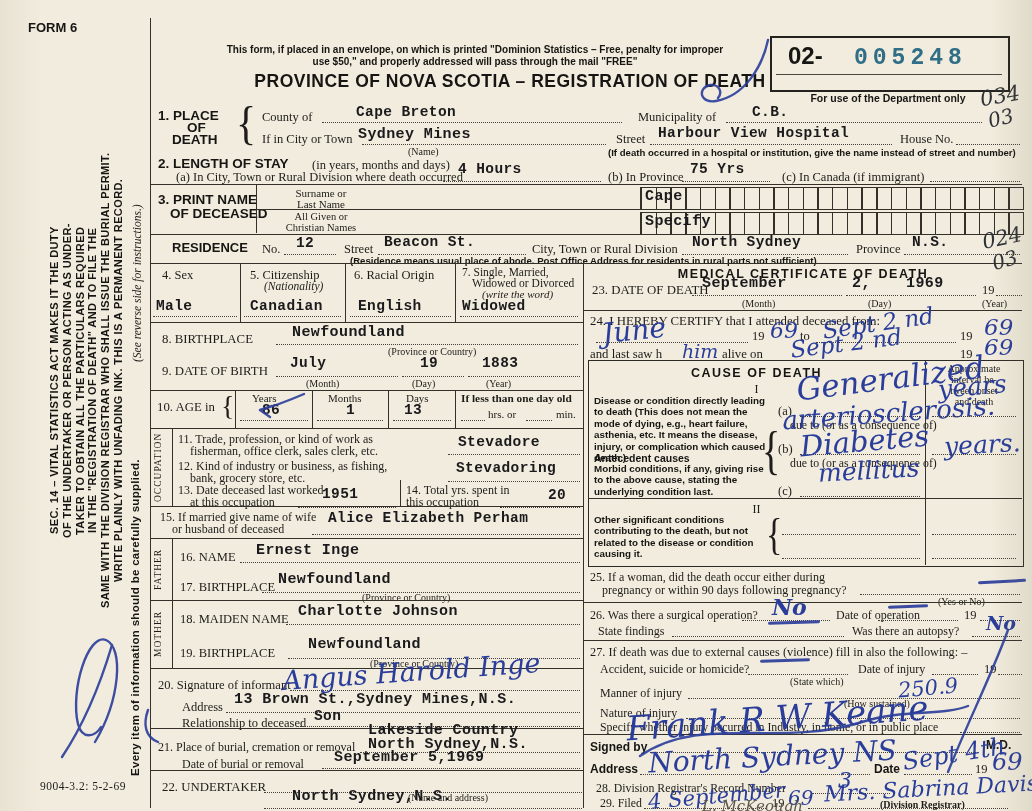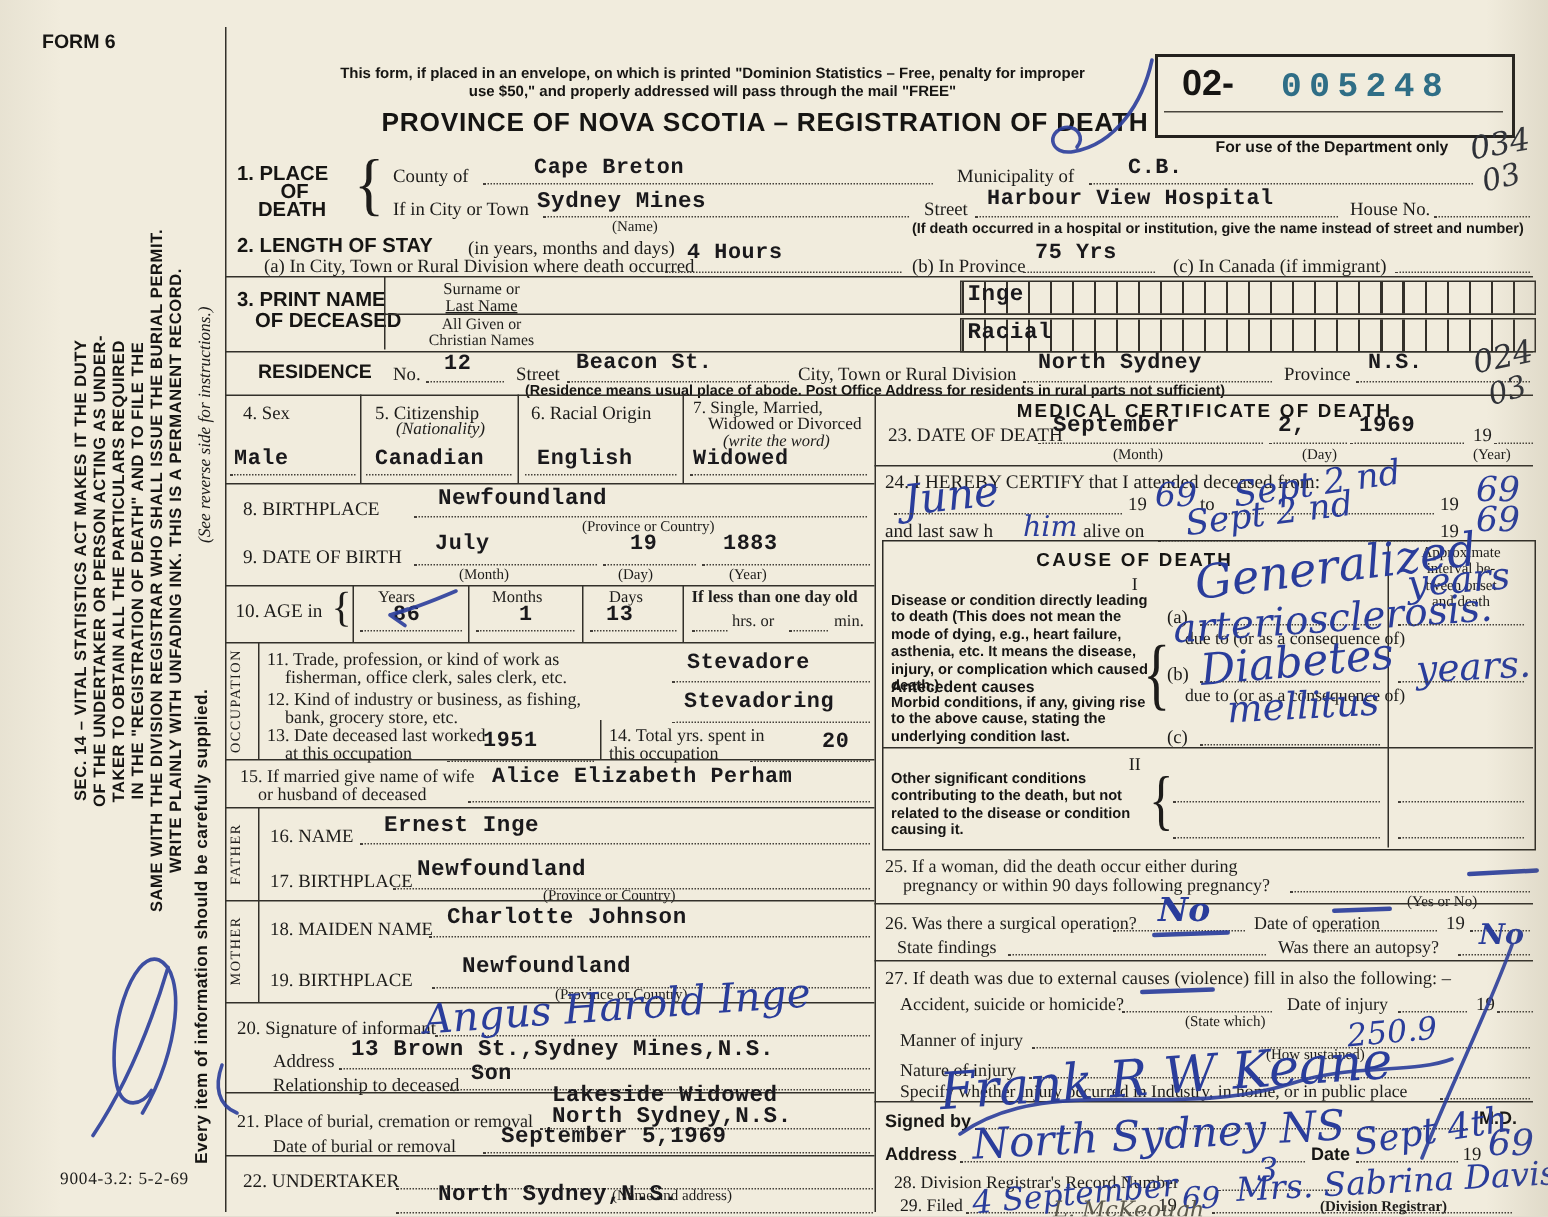--- a/index.html
+++ b/index.html
@@ -96,23 +96,23 @@
   <div class="a hr" style="left:150px;top:184px;width:872px;"></div>
   <div class="a sans" style="left:158px;top:192px;font-size:13.5px;">3. PRINT NAME</div>
   <div class="a sans" style="left:170px;top:206px;font-size:13.5px;">OF DECEASED</div>
   <div class="a vr" style="left:256px;top:184px;height:49px;"></div>
   <div class="a ser ctr" style="left:258px;top:187px;width:126px;font-size:11px;">Surname or</div>
   <div class="a ser ctr" style="left:258px;top:198px;width:126px;font-size:11px;text-decoration:underline;">Last Name</div>
   <div class="a hr" style="left:256px;top:209px;width:766px;border-top-width:1.3px;"></div>
   <div class="a ser ctr" style="left:258px;top:211px;width:126px;font-size:10.5px;">All Given or</div>
   <div class="a ser ctr" style="left:258px;top:222px;width:126px;font-size:10.5px;">Christian Names</div>
   <div class="a" style="left:640px;top:186.5px;width:382px;height:21px;border:1.6px solid #33302a;background:repeating-linear-gradient(90deg,#33302a 0 1.4px,transparent 1.4px 14.7px);"></div>
-  <span class="a ty" style="left:645px;top:188px;font-size:15px;z-index:2;">Inge</span>
+  <span class="a ty" style="left:645px;top:188px;font-size:15px;z-index:2;">Cape</span>
   <div class="a" style="left:640px;top:211.5px;width:382px;height:21px;border:1.6px solid #33302a;background:repeating-linear-gradient(90deg,#33302a 0 1.4px,transparent 1.4px 14.7px);"></div>
-  <span class="a ty" style="left:645px;top:213px;font-size:15px;z-index:2;">Racial</span>
+  <span class="a ty" style="left:645px;top:213px;font-size:15px;z-index:2;">Specify</span>
   <div class="a hr" style="left:150px;top:234px;width:872px;"></div>
 
   <span class="a sans" style="left:172px;top:240px;font-size:13px;">RESIDENCE</span>
   <span class="a ser" style="left:262px;top:242px;">No.</span>
   <span class="a dl" style="left:284px;top:244px;width:52px;"></span>
   <span class="a ty" style="left:296px;top:235px;">12</span>
   <span class="a ser" style="left:344px;top:242px;">Street</span>
   <span class="a dl" style="left:378px;top:244px;width:148px;"></span>
   <span class="a ty" style="left:384px;top:234px;">Beacon St.</span>
   <span class="a ser" style="left:532px;top:242px;">City, Town or Rural Division</span>
@@ -240,21 +240,21 @@
   <span class="a dl" style="left:290px;top:680px;width:290px;"></span>
   <span class="a hw" style="left:282px;top:656px;font-size:27px;transform:rotate(-4deg);">Angus Harold Inge</span>
   <span class="a ser" style="left:182px;top:700px;font-size:12.5px;">Address</span>
   <span class="a dl" style="left:226px;top:702px;width:354px;"></span>
   <span class="a ty" style="left:234px;top:691px;font-size:15px;">13 Brown St.,Sydney Mines,N.S.</span>
   <span class="a ser" style="left:182px;top:716px;font-size:12.5px;">Relationship to deceased</span>
   <span class="a dl" style="left:300px;top:716px;width:280px;"></span>
   <span class="a ty" style="left:314px;top:708px;">Son</span>
   <div class="a hr" style="left:150px;top:728px;width:433px;"></div>
 
-  <span class="a ty" style="left:368px;top:722px;font-size:15px;z-index:2;">Lakeside Widowed</span>
+  <span class="a ty" style="left:368px;top:722px;font-size:15px;z-index:2;">Lakeside Country</span>
   <span class="a ser" style="left:158px;top:740px;font-size:12px;">21. Place of burial, cremation or removal</span>
   <span class="a dl" style="left:360px;top:742px;width:220px;"></span>
   <span class="a ty" style="left:368px;top:736px;font-size:15px;">North Sydney,N.S.</span>
   <span class="a ser" style="left:182px;top:757px;font-size:12px;">Date of burial or removal</span>
   <span class="a dl" style="left:322px;top:758px;width:258px;"></span>
   <span class="a ty" style="left:334px;top:749px;font-size:15px;">September 5,1969</span>
   <div class="a hr" style="left:150px;top:770px;width:433px;"></div>
 
   <span class="a ser" style="left:162px;top:780px;font-size:12.8px;">22. UNDERTAKER</span>
   <span class="a dl" style="left:264px;top:782px;width:318px;"></span>

